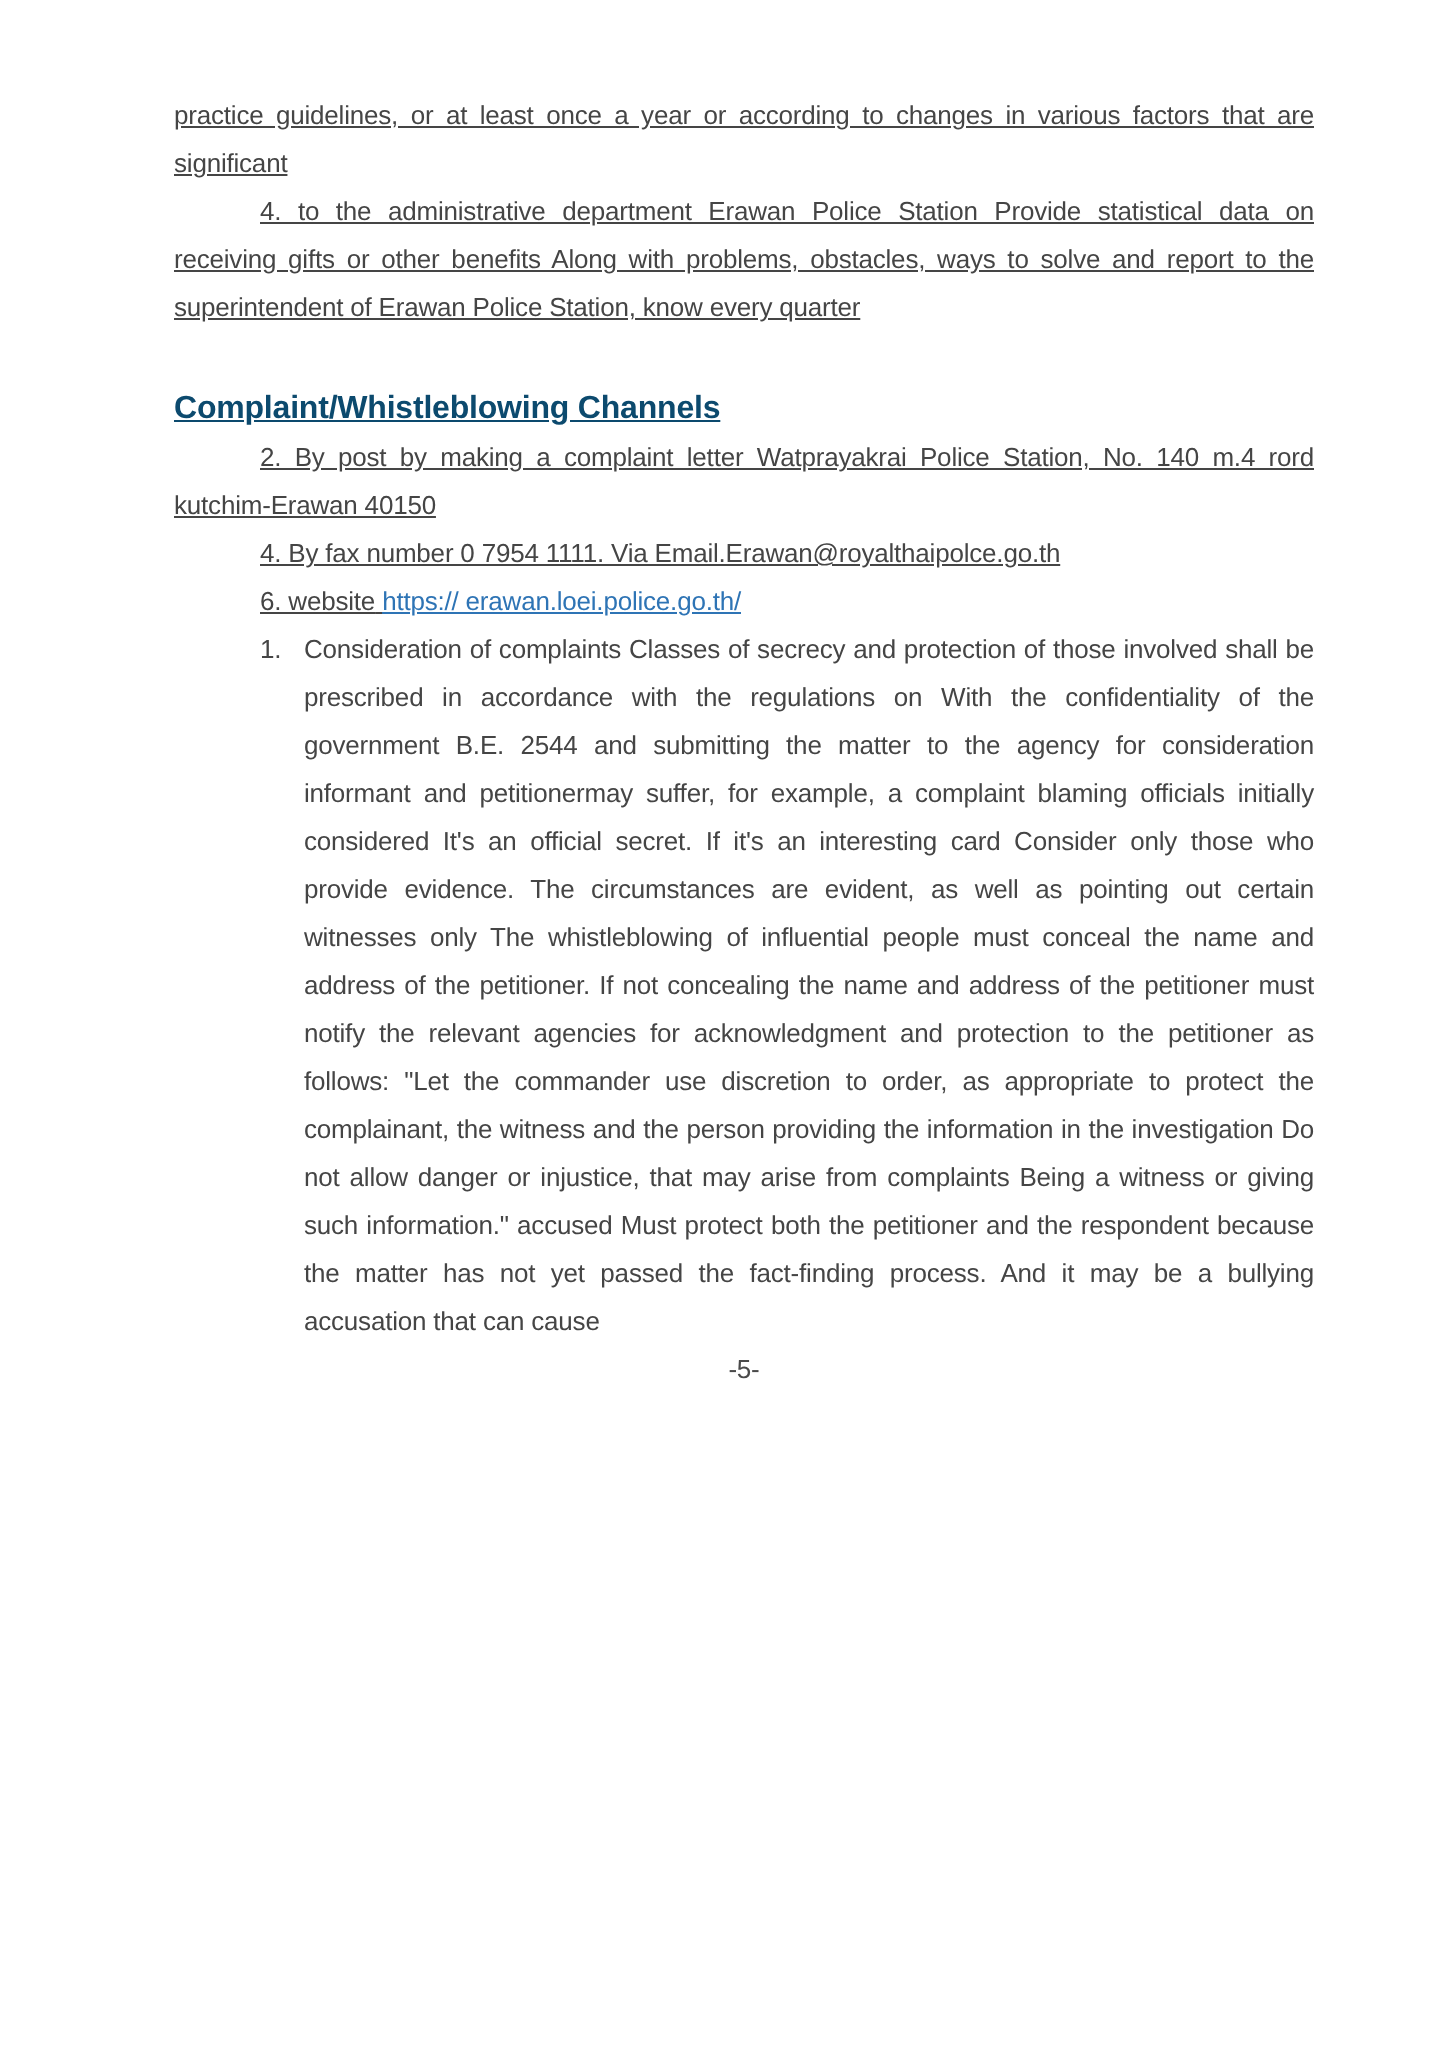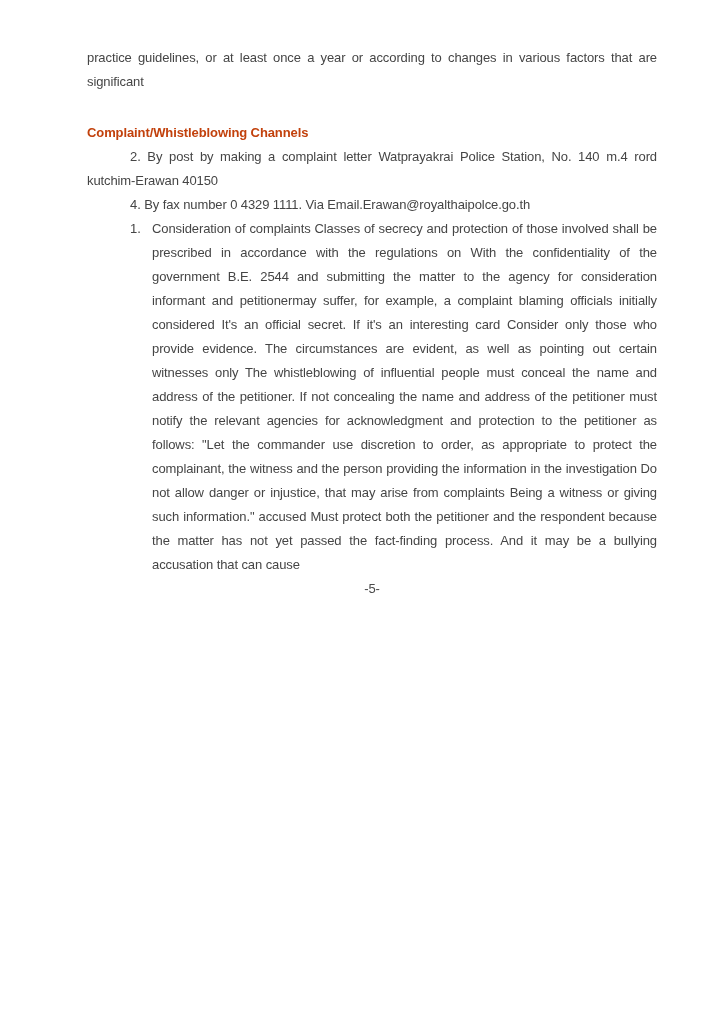--- a/index.html
+++ b/index.html
@@ -14,27 +14,27 @@
     box-sizing: border-box;
     background: #ffffff;
     padding: 46px 68px 40px 87px;
     font-family: "Liberation Sans", "DejaVu Sans", sans-serif;
     font-size: 13px;
     line-height: 24px;
     letter-spacing: -0.1px;
     color: #454545;
     overflow: hidden;
   }
-  p { margin: 0; }
+  p { margin: 0; text-decoration: underline; }
   .indent { text-indent: 43px; }
   .justify { text-align: justify; }
   .heading {
     font-weight: bold;
-    color: #c2410c;
-    font-size: 13px;
+    color: #0c4a6e;
+    font-size: 16px;
     margin: 0;
   }
   .gap-top { margin-top: 27px; }
   .gap-top-lg { margin-top: 29px; }
   .list-item { display: flex; }
   .list-item .num {
     flex: 0 0 22px;
     margin-left: 43px;
   }
   .list-item .item-text {
@@ -55,29 +55,31 @@
     cursor: pointer;
   }
 </style>
 </head>
 <body>
 
 <div class="page">
 
   <p class="justify">practice guidelines, or at least once a year or according to changes in various factors that are significant</p>
 
+  <p class="indent justify">4. to the administrative department Erawan Police Station Provide statistical data on receiving gifts or other benefits Along with problems, obstacles, ways to solve and report to the superintendent of Erawan Police Station, know every quarter</p>
 
   <p class="heading gap-top">Complaint/Whistleblowing Channels</p>
 
 
   <p class="indent justify">2. By post by making a complaint letter Watprayakrai Police Station, No. 140 m.4 rord kutchim-Erawan 40150</p>
 
 
-  <p class="indent">4. By fax number 0 4329 1111. Via Email.Erawan@royalthaipolce.go.th</p>
+  <p class="indent">4. By fax number 0 7954 1111. Via Email.Erawan@royalthaipolce.go.th</p>
 
+  <p class="indent"><span>6. website</span> <a href="#" class="link">https:// erawan.loei.police.go.th/</a></p>
 
 
 
   <div class="list-item">
     <span class="num">1.</span>
     <div class="item-text">Consideration of complaints Classes of secrecy and protection of those involved shall be prescribed in accordance with the regulations on With the confidentiality of the government B.E. 2544 and submitting the matter to the agency for consideration informant and petitionermay suffer, for example, a complaint blaming officials initially considered It's an official secret. If it's an interesting card Consider only those who provide evidence. The circumstances are evident, as well as pointing out certain witnesses only The whistleblowing of influential people must conceal the name and address of the petitioner. If not concealing the name and address of the petitioner must notify the relevant agencies for acknowledgment and protection to the petitioner as follows: "Let the commander use discretion to order, as appropriate to protect the complainant, the witness and the person providing the information in the investigation Do not allow danger or injustice, that may arise from complaints Being a witness or giving such information." accused Must protect both the petitioner and the respondent because the matter has not yet passed the fact-finding process. And it may be a bullying accusation that can cause</div>
   </div>
 
   <div class="page-number">-5-</div>
 

